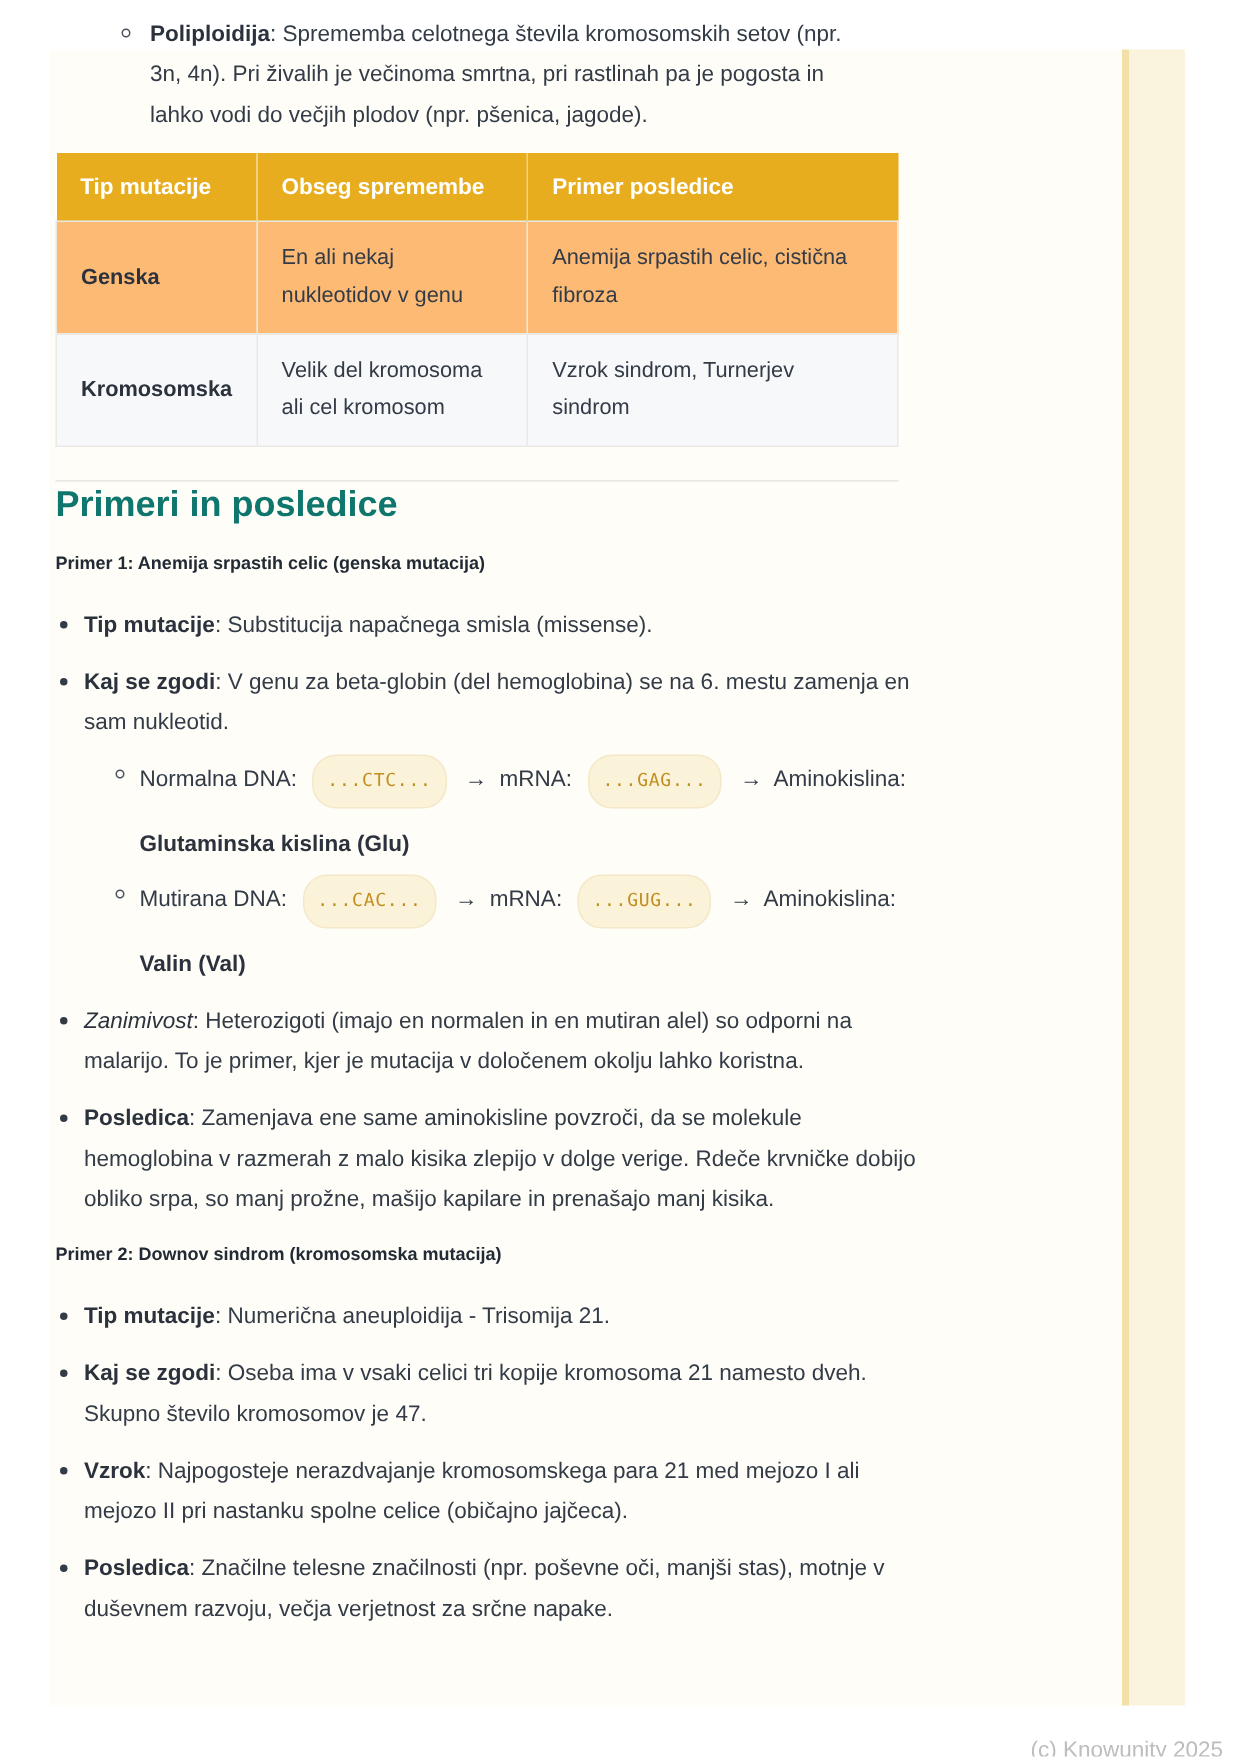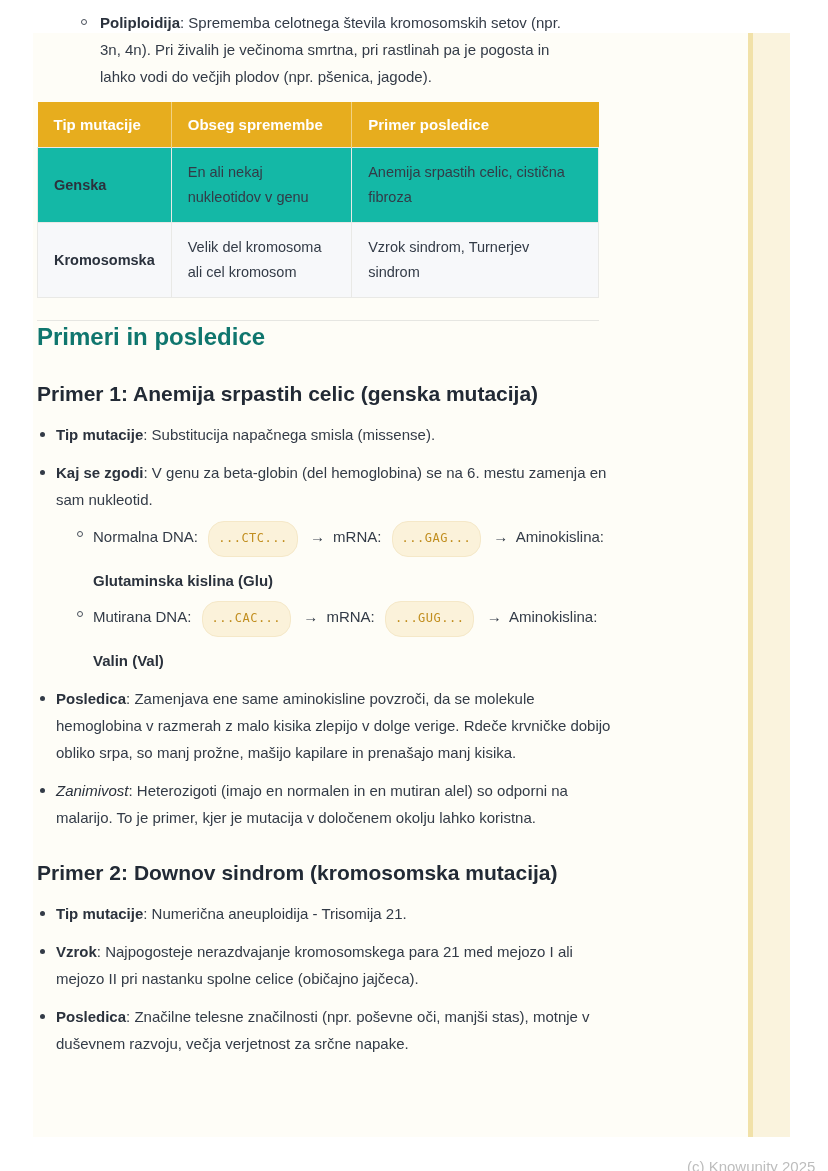--- a/index.html
+++ b/index.html
@@ -22,30 +22,30 @@
 
   .intro-bullet { padding-left:63px; width:574px; }
   .intro-bullet .marker-circle { left:44px; }
 
   
   table.mut-table { margin-top:12px; width:562px; border-collapse:collapse; font-size:14.5px; }
   .mut-table th { background:#e7ad1e; color:#ffffff; font-weight:bold; text-align:left;
     padding:14px 16px; font-size:15px; border-right:1px solid rgba(255,255,255,0.45); }
   .mut-table th:last-child { border-right:none; }
   .mut-table td { padding:12px 16px; line-height:25px; border:1px solid #e9e9e6; vertical-align:middle; }
-  .mut-table tr.row-a { background:#14b8a6; }
+  .mut-table tr.row-a { background:#fdba74; }
   .mut-table tr.row-b { background:#f7f8fa; }
   .mut-table td.c1 { font-weight:bold; color:#2b323d; width:123px; }
   .mut-table td.c2 { width:184px; }
   .mut-table td.c3 { width:255px; }
 
   .divider { margin-top:22px; width:562px; height:1px; background:#e6e6e2; }
 
   h2.section-title { font-size:24px; line-height:31px; color:#0f766e; font-weight:bold; }
-  h3.sub-heading { margin-top:30px; font-size:21px; line-height:23px; color:#222a35; font-weight:bold; }
+  h3.sub-heading { margin-top:12px; font-size:12px; line-height:23px; color:#222a35; font-weight:bold; }
 
   ul.blist { list-style:none; margin-top:16px; width:574px; }
   ul.blist > li { position:relative; padding-left:19px; width:574px; margin-bottom:11px;
     font-size:15px; line-height:27px; }
   ul.blist > li .marker-dot { left:3px; }
 
   .nested { margin-top:8px; }
   .nested-item { position:relative; padding-left:37px; margin-bottom:7px; font-size:15px; line-height:27px; }
   .nested-item .marker-circle { left:21px; }
   .dna-line { white-space:nowrap; line-height:29px; }
@@ -134,38 +134,43 @@
             <span class="code-chip">...GUG...</span>
             <span class="arrow">→</span>
             <span>Aminokislina:</span>
           </div>
           <div class="dna-amino">Valin (Val)</div>
         </div>
       </div>
     </li>
     <li>
       <span class="marker-dot"></span>
+      <span class="lead it">Zanimivost</span><span class="txt">: Heterozigoti (imajo en normalen in en mutiran alel) so odporni
+na malarijo. To je primer, kjer je mutacija v določenem okolju lahko koristna.</span>
+    </li>
+    <li>
+      <span class="marker-dot"></span>
       <span class="lead">Posledica</span><span class="txt">: Zamenjava ene same aminokisline povzroči, da se molekule
 hemoglobina v razmerah z malo kisika zlepijo v dolge verige. Rdeče
 krvničke dobijo obliko srpa, so manj prožne, mašijo kapilare in prenašajo
 manj kisika.</span>
-    </li>
-    <li>
-      <span class="marker-dot"></span>
-      <span class="lead it">Zanimivost</span><span class="txt">: Heterozigoti (imajo en normalen in en mutiran alel) so odporni
-na malarijo. To je primer, kjer je mutacija v določenem okolju lahko koristna.</span>
     </li>
   </ul>
 
   <h3 class="sub-heading">Primer 2: Downov sindrom (kromosomska mutacija)</h3>
 
   <ul class="blist">
     <li>
       <span class="marker-dot"></span>
       <span class="lead">Tip mutacije</span><span class="txt">: Numerična aneuploidija - Trisomija 21.</span>
+    </li>
+    <li>
+      <span class="marker-dot"></span>
+      <span class="lead">Kaj se zgodi</span><span class="txt">: Oseba ima v vsaki celici tri kopije kromosoma 21 namesto
+dveh. Skupno število kromosomov je 47.</span>
     </li>
     <li>
       <span class="marker-dot"></span>
       <span class="lead">Vzrok</span><span class="txt">: Najpogosteje nerazdvajanje kromosomskega para 21 med mejozo I
 ali mejozo II pri nastanku spolne celice (običajno jajčeca).</span>
     </li>
     <li>
       <span class="marker-dot"></span>
       <span class="lead">Posledica</span><span class="txt">: Značilne telesne značilnosti (npr. poševne oči, manjši stas),
 motnje v duševnem razvoju, večja verjetnost za srčne napake.</span>

